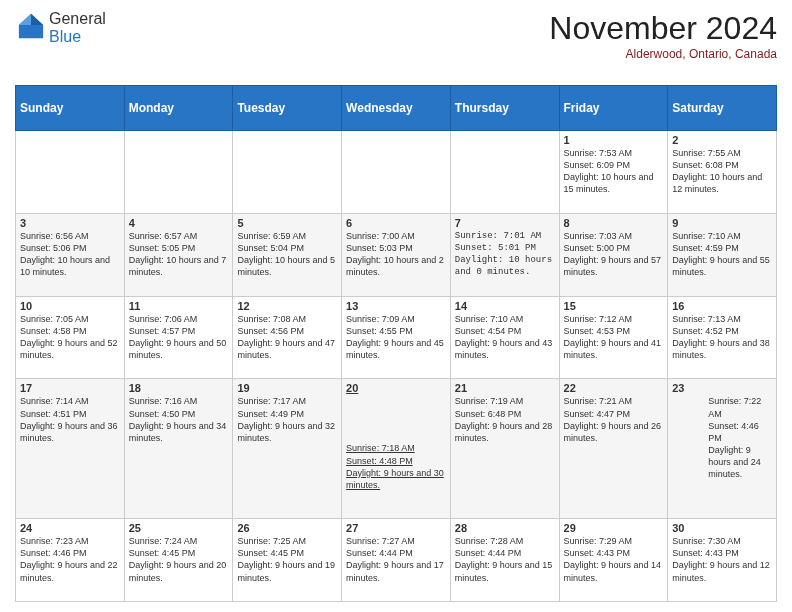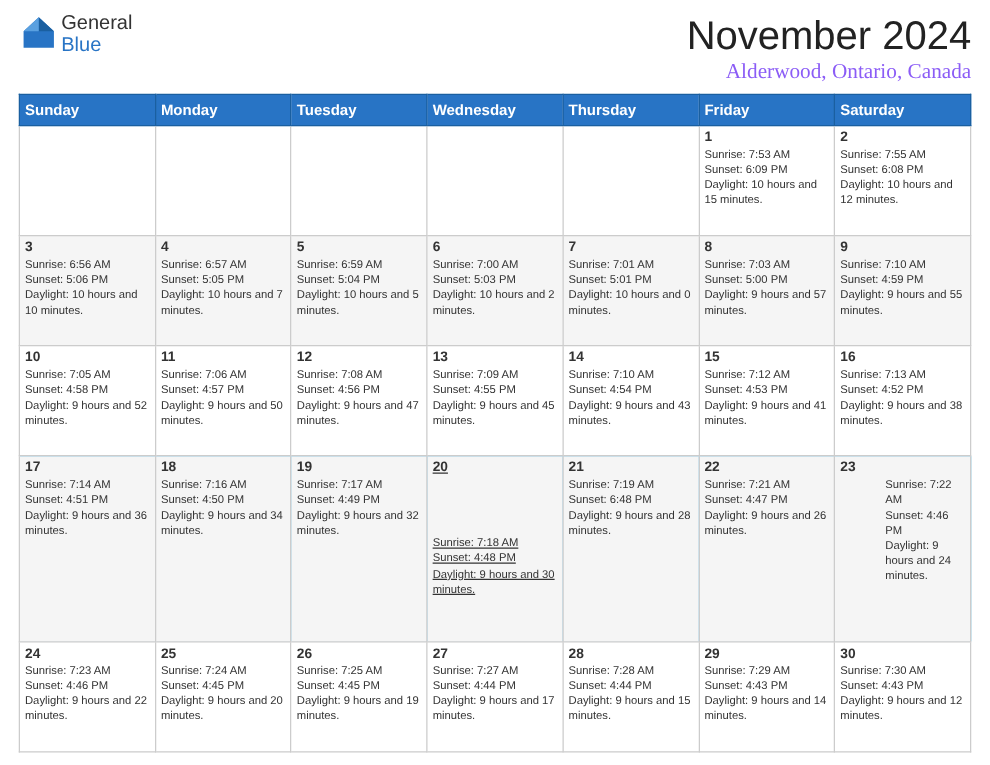--- a/index.html
+++ b/index.html
@@ -14,21 +14,21 @@
       width: 792px;
       height: 612px;
       padding: 10px 15px;
       display: flex;
       flex-direction: column;
     }
     .header {
       display: flex;
       justify-content: space-between;
       align-items: flex-start;
-      margin-bottom: 8px;
+      margin-bottom: 24px;
     }
     .logo {
       display: flex;
       align-items: center;
     }
     .logo-general { color: #333; }
     .logo-blue { color: #2874c5; }
     .logo-icon {
       width: 28px;
       height: 28px;
@@ -36,37 +36,36 @@
     }
     .title-block {
       text-align: right;
     }
     .month-title {
       font-size: 32px;
       font-weight: normal;
       color: #222;
     }
     .location {
-      font-size: 17px;
-      color: #8b5cf6;
-      font-family: Liberation Serif, serif;
+      font-size: 12px;
+      color: #7f1d1d;
     }
     .calendar {
       flex: 1;
       border: 1px solid #ccc;
       border-collapse: collapse;
       width: 100%;
       table-layout: fixed;
     }
     .calendar th {
       background: #2874c5;
       color: #fff;
       font-size: 12px;
       font-weight: bold;
-      padding: 5px 4px;
+      padding: 15px 4px;
       border: 1px solid #1a5fa0;
       text-align: left;
     }
     .calendar td {
       border: 1px solid #ccc;
       vertical-align: top;
       padding: 3px 4px;
       font-size: 9.5px;
       color: #333;
       background: #fff;
@@ -171,21 +170,21 @@
 Daylight: 10 hours and 5 minutes.</div>
           </td>
           <td style="background: rgb(245, 245, 245);">
             <span class="day-num">6</span>
             <div class="day-info" style="white-space: pre-line;">Sunrise: 7:00 AM
 Sunset: 5:03 PM
 Daylight: 10 hours and 2 minutes.</div>
           </td>
           <td style="background: rgb(245, 245, 245);">
             <span class="day-num">7</span>
-            <div class="day-info" style="white-space: pre-line;">Sunrise: 7:01 AM
+            <div class="day-info" style="white-space: pre-line; font-family: Liberation Mono, monospace;">Sunrise: 7:01 AM
 Sunset: 5:01 PM
 Daylight: 10 hours and 0 minutes.</div>
           </td>
           <td style="background: rgb(245, 245, 245);">
             <span class="day-num">8</span>
             <div class="day-info" style="white-space: pre-line;">Sunrise: 7:03 AM
 Sunset: 5:00 PM
 Daylight: 9 hours and 57 minutes.</div>
           </td>
           <td style="background: rgb(245, 245, 245);">

